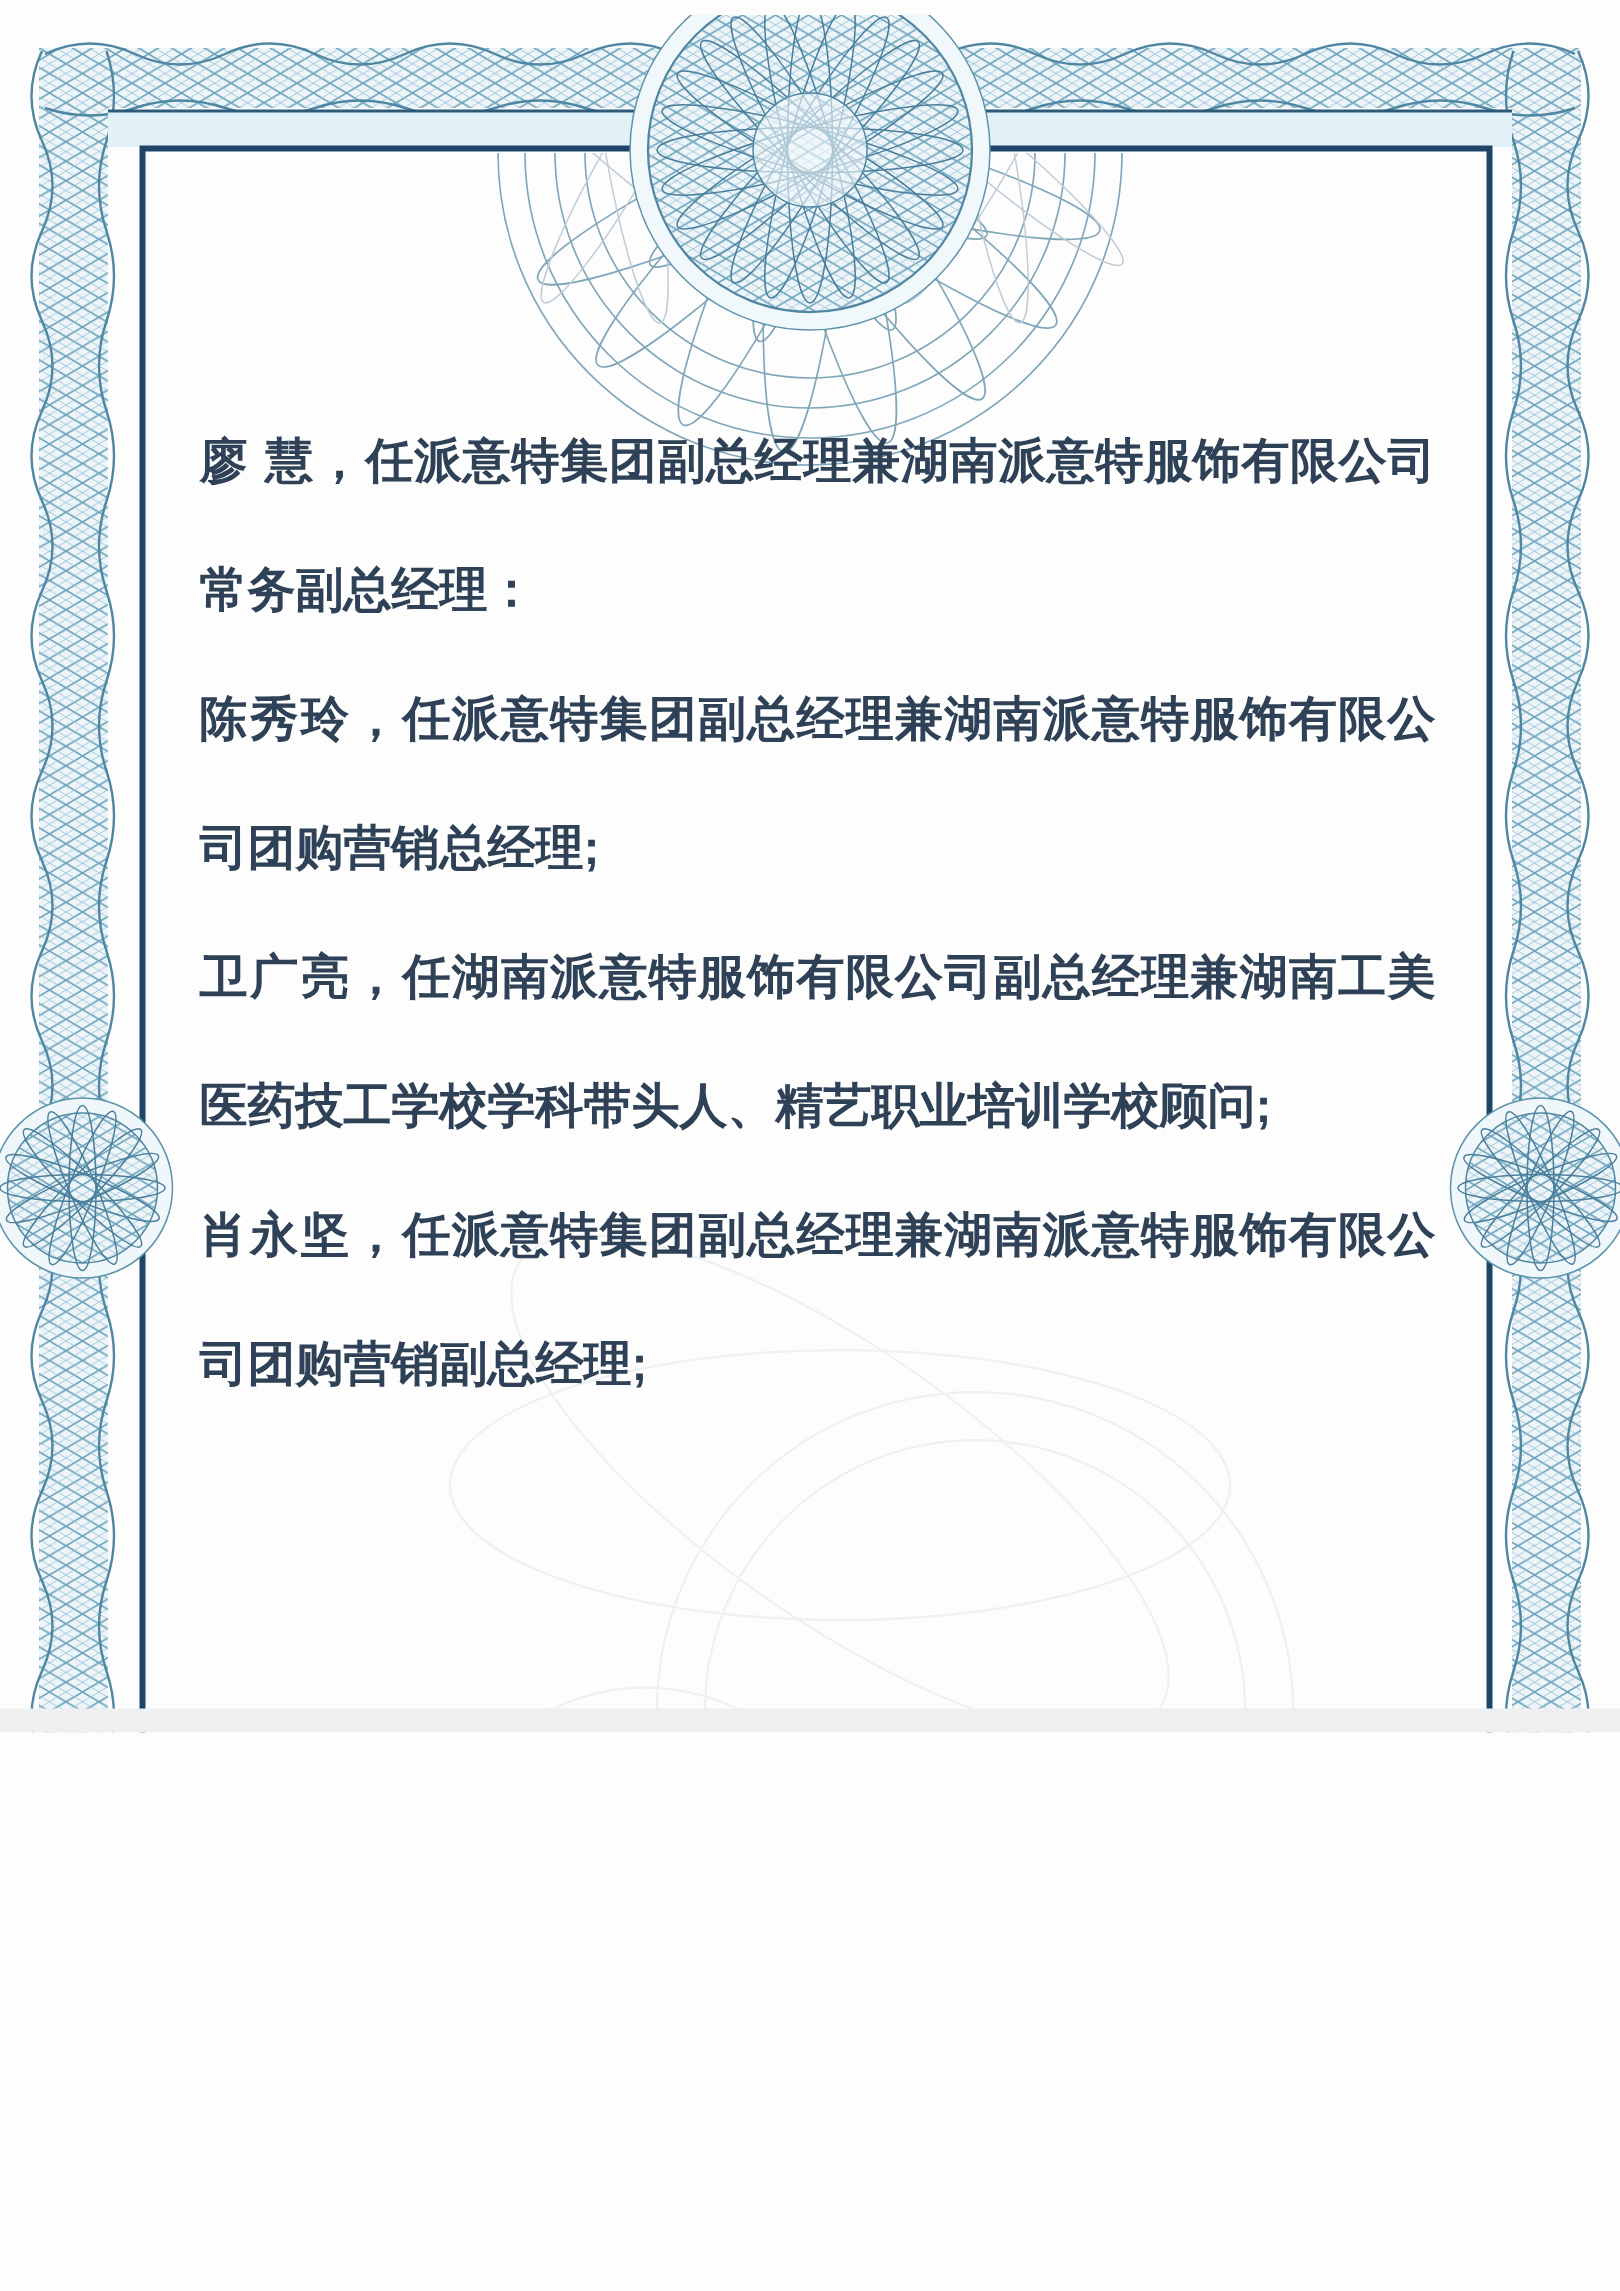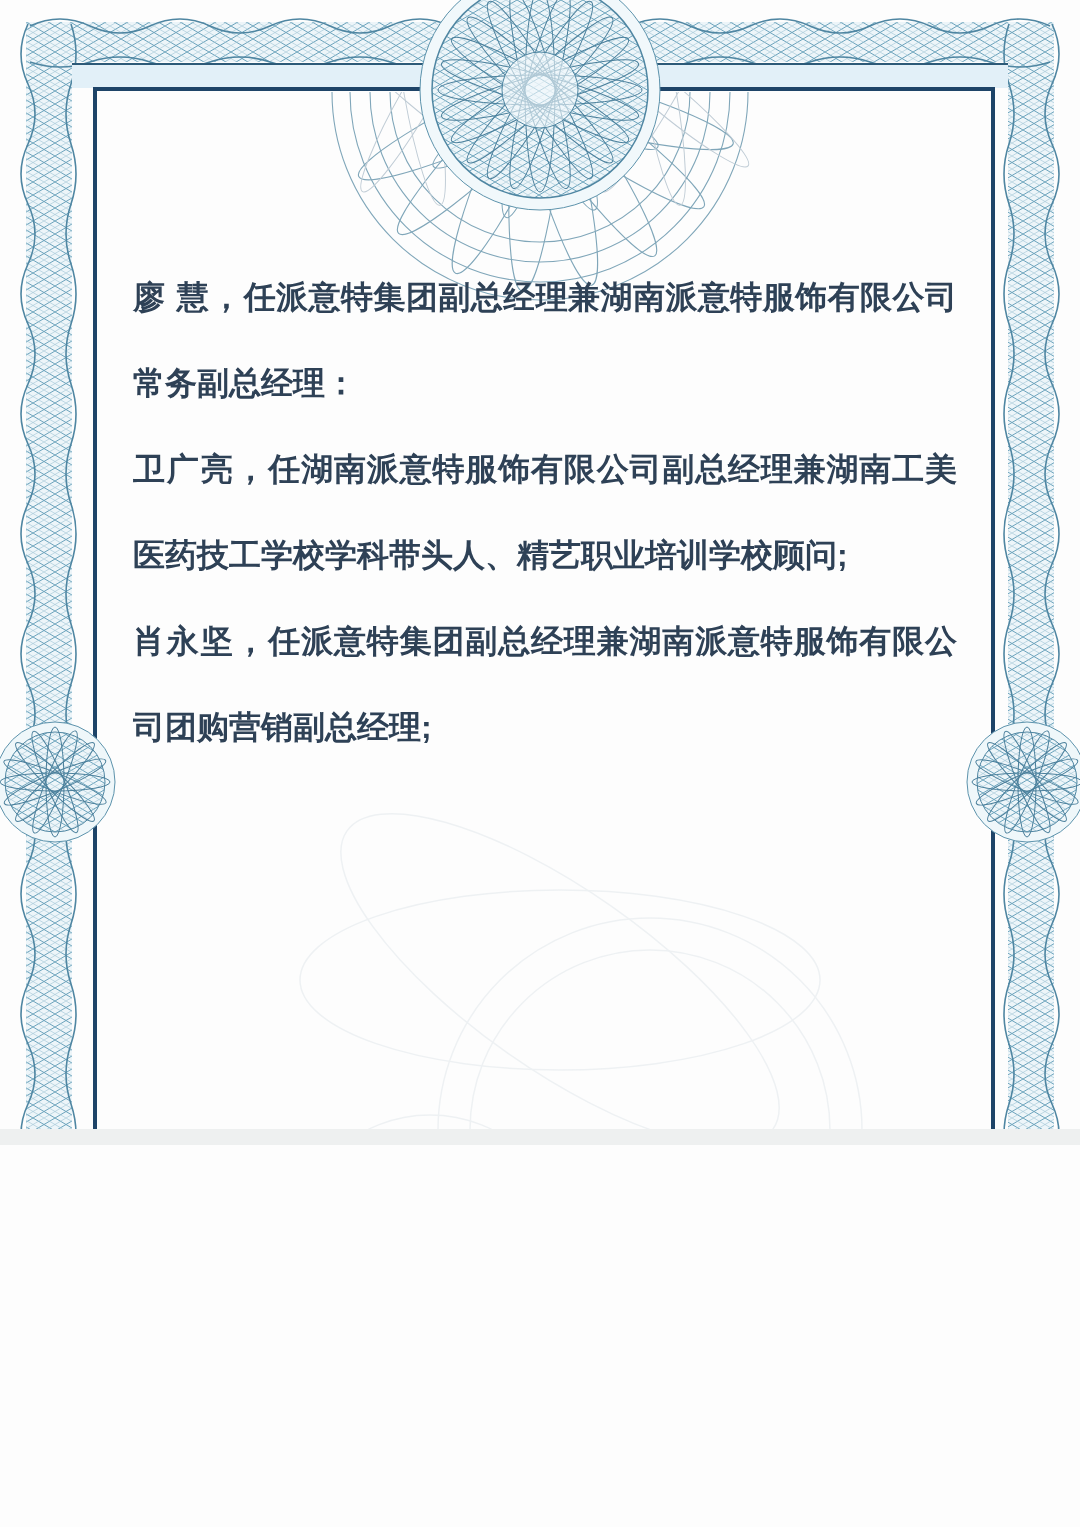--- a/index.html
+++ b/index.html
@@ -2,20 +2,21 @@
 <html><head>
 <meta charset="utf-8">
 <style>
   html,body{margin:0;padding:0;background:#fdfdfd;}
   .page{
     position:relative;
     width:1080px;height:1145px;
     background:#fdfdfd;
     overflow:hidden;
     font-family:"Liberation Sans","DejaVu Sans",sans-serif;
+    margin-top:10px;
   }
   .deco{position:absolute;left:0;top:0;width:1080px;height:1527px;}
   .content{
     position:absolute;
     left:133px;top:254px;width:824px;
     color:#2e4156;
     font-size:32px;
     line-height:86px;
     font-weight:600;
     text-align:justify;
@@ -158,18 +159,19 @@
     <rect x="95" y="89" width="898" height="1347" fill="none" stroke="#1e4468" stroke-width="4"></rect>
 
     <use href="#medT"></use>
     <use href="#medT" transform="translate(0,1346)"></use>
     <use href="#medS"></use>
     <use href="#medS" transform="translate(972,0)"></use>
   </svg>
 
   <div class="content">
     <p><span class="nm">廖 慧，</span><span>任派意特集团副总经理兼湖南派意特服饰有限公司常务副总经理：</span></p>
+    <p><span class="nm">陈秀玲，</span><span>任派意特集团副总经理兼湖南派意特服饰有限公司团购营销总经理;</span></p>
     <p><span class="nm">卫广亮，</span><span>任湖南派意特服饰有限公司副总经理兼湖南工美医药技工学校学科带头人、精艺职业培训学校顾问;</span></p>
     <p><span class="nm">肖永坚，</span><span>任派意特集团副总经理兼湖南派意特服饰有限公司团购营销副总经理;</span></p>
   </div>
 
   <div class="edge-strip"></div>
 </div>
 
 </body></html>

